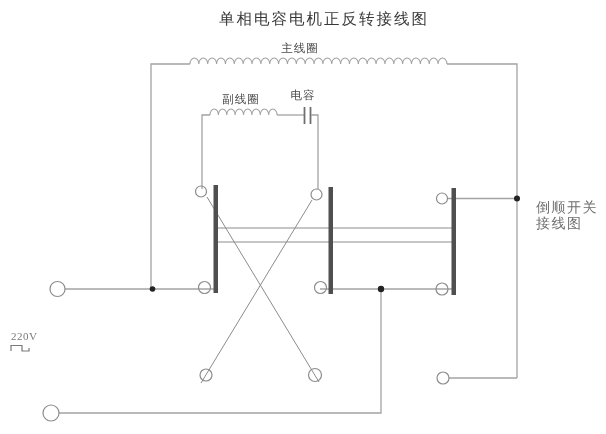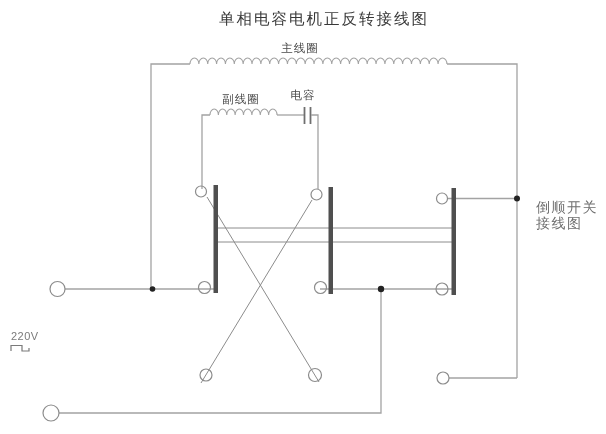--- a/index.html
+++ b/index.html
@@ -1,19 +1,19 @@
 <!DOCTYPE html>
 <html style="--background: #ffffff; --wire: #a3a3a3; --wire_dark: #8c8c8c; --plate: #6f6f6f; --blade: #4f4f4f; --junction: #222222; --text: #383838; --label: #4a4a4a; --caption: #6e6e6e; --supply: #7a7a7a;"><head>
 <meta charset="utf-8">
 <style>
   html,body{margin:0;padding:0;background:#f2f2f2;}
   .stage{
     position:relative;width:606px;height:434px;
     background:var(--background,#fff);
-    font-family:Liberation Sans, sans-serif;
+    font-family:Liberation Serif, serif;
     overflow:hidden;
   }
   svg{display:block;}
   .wire{stroke:var(--wire,#a3a3a3);stroke-width:1.3;fill:none;stroke-linecap:butt;}
   .thin{stroke:var(--wire_dark,#8c8c8c);stroke-width:1;fill:none;}
   .coil{stroke:var(--wire,#a3a3a3);stroke-width:1.1;fill:none;}
   .plate{stroke:var(--plate,#6f6f6f);stroke-width:1.8;fill:none;}
   .terminal{stroke:var(--wire_dark,#8c8c8c);stroke-width:1.2;fill:none;}
   .blade{fill:var(--blade,#4f4f4f);stroke:none;}
   .dot{fill:var(--junction,#222);stroke:none;}

